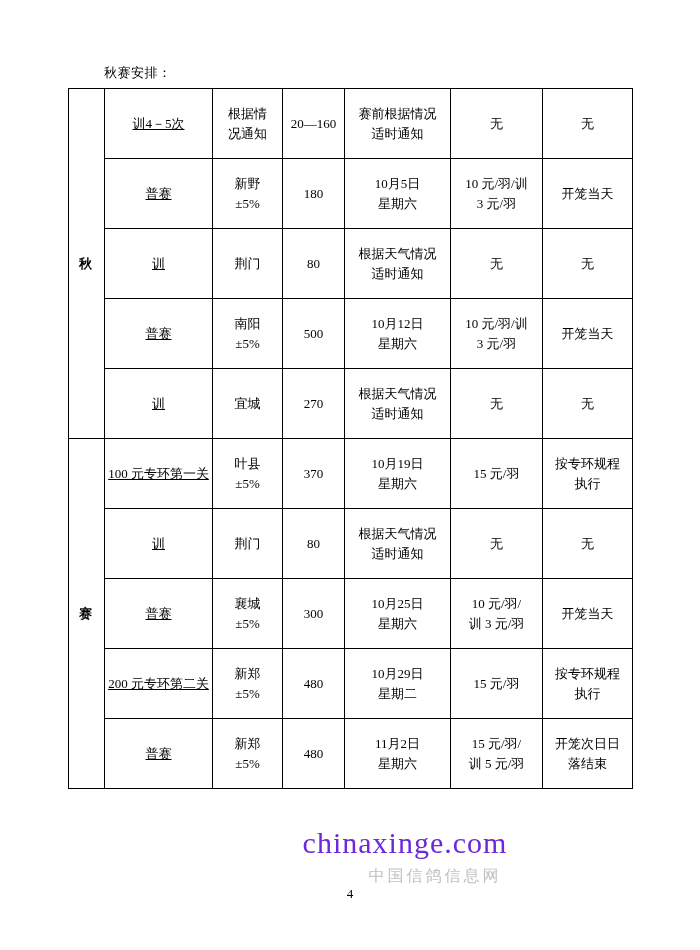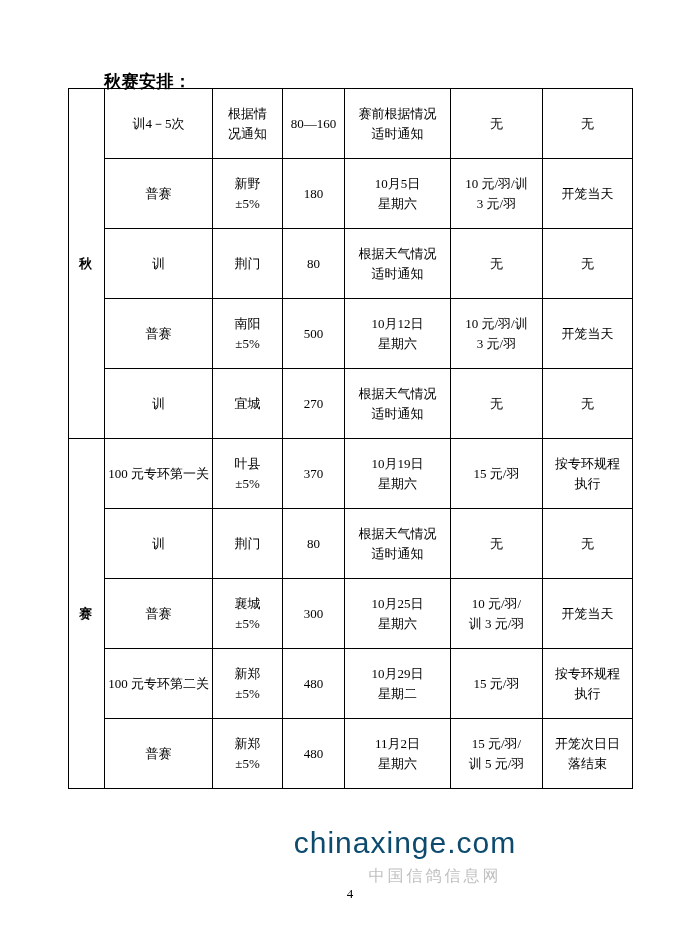--- a/index.html
+++ b/index.html
@@ -16,23 +16,23 @@
     overflow: hidden;
   }
   .page {
     position: relative;
     width: 700px;
     height: 950px;
   }
   .doc-title {
     position: absolute;
     left: 104px;
-    top: 70px;
-    font-size: 17px;
-    font-weight: bold;
+    top: 64px;
+    font-size: 13px;
+    font-weight: normal;
     letter-spacing: 0.5px;
   }
   .table-wrap {
     position: absolute;
     left: 68px;
     top: 88px;
     width: 564px;
   }
   table.schedule {
     border-collapse: collapse;
@@ -48,40 +48,40 @@
     padding: 4px 2px;
     height: 70px;
     box-sizing: border-box;
   }
   td.season {
     width: 36px;
     font-size: 19px;
     font-weight: bold;
     letter-spacing: 2px;
   }
-  td.c-type   { width: 108px; }
+  td.c-type   { width: 108px; text-decoration: underline; }
   td.c-place  { width: 70px; }
   td.c-dist   { width: 62px; }
   td.c-date   { width: 106px; }
   td.c-fee    { width: 92px; }
   td.c-release{ width: 90px; }
   .small { font-size: 12px; }
   .watermark {
     position: absolute;
     left: 0;
     top: 826px;
     width: 700px;
     text-align: center;
     pointer-events: none;
     user-select: none;
   }
   .wm-latin {
-    font-family: Liberation Sans, sans-serif;
+    font-family: Liberation Serif, serif;
     font-size: 30px;
-    color: #0c4a6e;
+    color: #6d28d9;
     letter-spacing: 1px;
     display: block;
     text-align: center;
     padding-left: 110px;
   }
   .wm-cn {
     font-family: "Liberation Sans", "DejaVu Sans", sans-serif;
     font-size: 16px;
     color: #c0c0c0;
     letter-spacing: 3px;
@@ -106,21 +106,21 @@
 
   <div class="doc-title">秋赛安排：</div>
 
   <div class="table-wrap">
     <table class="schedule">
       <tbody>
         <tr>
           <td class="season" rowspan="5">秋</td>
           <td class="c-type">训4－5次</td>
           <td class="c-place">根据情<br>况通知</td>
-          <td class="c-dist">80—160</td>
+          <td class="c-dist">20—160</td>
           <td class="c-date">赛前根据情况<br>适时通知</td>
           <td class="c-fee">无</td>
           <td class="c-release">无</td>
         </tr>
         <tr>
           <td class="c-type">普赛</td>
           <td class="c-place">新野<br>±5%</td>
           <td class="c-dist">180</td>
           <td class="c-date">10月5日<br>星期六</td>
           <td class="c-fee">10 元/羽/训<br>3 元/羽</td>
@@ -169,21 +169,21 @@
         </tr>
         <tr>
           <td class="c-type">普赛</td>
           <td class="c-place">襄城<br>±5%</td>
           <td class="c-dist">300</td>
           <td class="c-date">10月25日<br>星期六</td>
           <td class="c-fee">10 元/羽/<br>训 3 元/羽</td>
           <td class="c-release">开笼当天</td>
         </tr>
         <tr>
-          <td class="c-type small">100 元专环第二关</td>
+          <td class="c-type small">200 元专环第二关</td>
           <td class="c-place">新郑<br>±5%</td>
           <td class="c-dist">480</td>
           <td class="c-date">10月29日<br>星期二</td>
           <td class="c-fee">15 元/羽</td>
           <td class="c-release">按专环规程<br>执行</td>
         </tr>
         <tr>
           <td class="c-type">普赛</td>
           <td class="c-place">新郑<br>±5%</td>
           <td class="c-dist">480</td>

